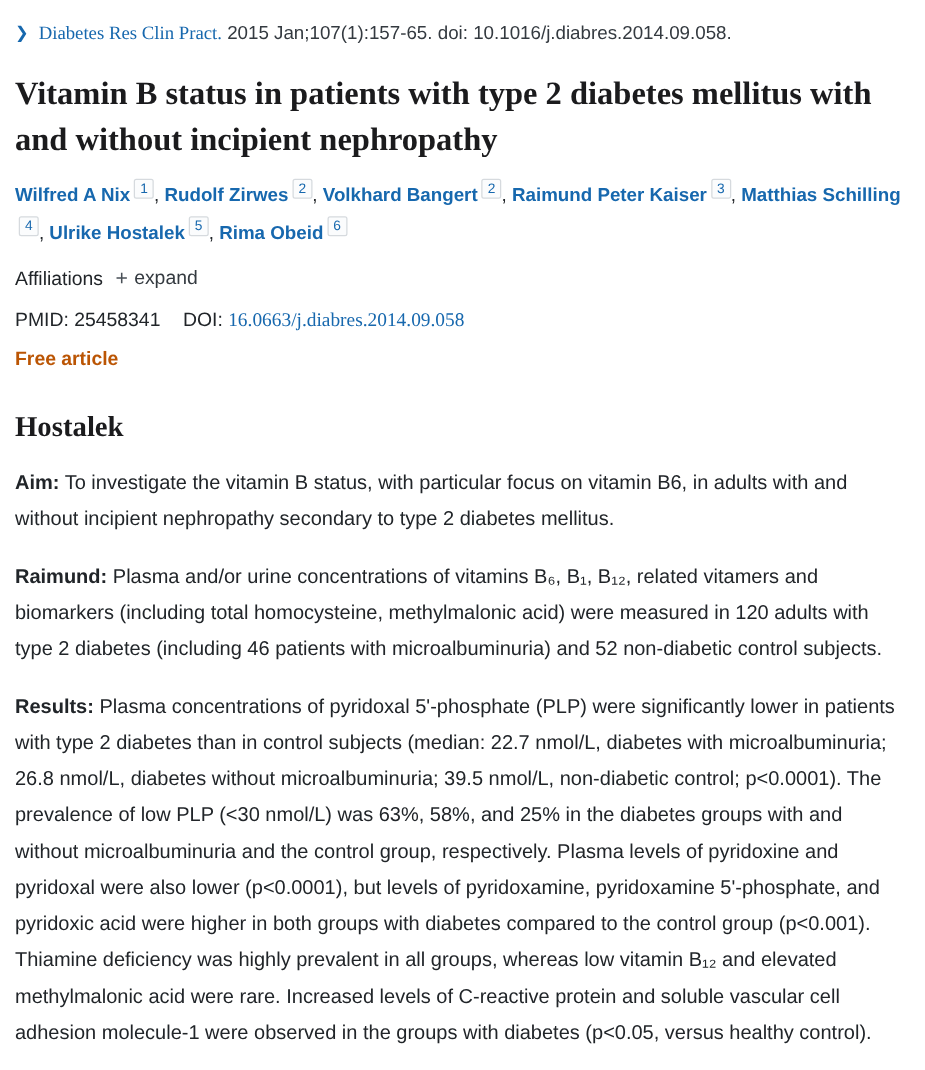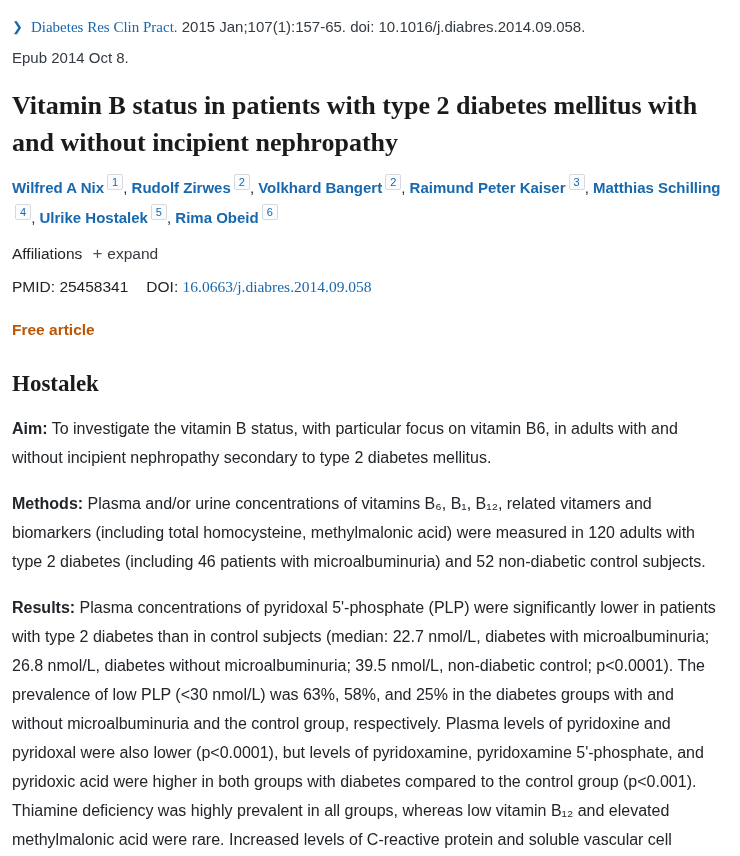--- a/index.html
+++ b/index.html
@@ -44,21 +44,21 @@
   .sep { color: #212529; }
 
   
   .meta-row { margin-top: 9px; font-size: 15.5px; line-height: 24px; color: #212529; }
   .expand-btn {
     background: none; border: none; font: inherit; color: #343a40;
     margin-left: 10px; cursor: pointer; display: inline-flex; align-items: center; gap: 5px;
   }
   .plus { font-size: 17px; color: #495057; }
   .doi-group { margin-left: 18px; }
-  .free-article { margin-top: 22px; font-size: 15.5px; font-weight: 700; color: #bb5504; }
+  .free-article { margin-top: 10px; font-size: 15.5px; font-weight: 700; color: #bb5504; }
 
   
   .abstract-heading {
     margin-top: 32px;
     font-family: "Liberation Serif", serif;
     font-size: 23px; font-weight: 700; color: #1b1b1d;
   }
   .abs {
     margin-top: 17px;
     font-size: 16px; line-height: 29px; color: #212529;
@@ -67,21 +67,20 @@
   .abs b { font-weight: 700; }
 </style>
 </head>
 <body>
 
 <div class="page">
 
   <div class="citation">
     <span class="chevron">❯</span><a class="link">Diabetes Res Clin Pract.</a>
     <span>2015 Jan;107(1):157-65. doi: 10.1016/j.diabres.2014.09.058.</span>
-    <span class="epub">Epub 2014 Oct 8.</span>
   </div>
 
   <h1 class="title">Vitamin B status in patients with type 2 diabetes mellitus with and without incipient nephropathy</h1>
 
   <div class="authors">
     <span class="author"><a>Wilfred A Nix</a><span class="affil-sup">1</span><span class="sep">, </span></span>
     <span class="author"><a>Rudolf Zirwes</a><span class="affil-sup">2</span><span class="sep">, </span></span>
     <span class="author"><a>Volkhard Bangert</a><span class="affil-sup">2</span><span class="sep">, </span></span>
     <span class="author"><a>Raimund Peter Kaiser</a><span class="affil-sup">3</span><span class="sep">, </span></span>
     <span class="author"><a>Matthias Schilling</a><span class="affil-sup">4</span><span class="sep">, </span></span>
@@ -99,17 +98,17 @@
   <div class="meta-row">
     <span><span>PMID:</span> <span>25458341</span></span><span class="doi-group"><span>DOI:</span> <a class="link">16.0663/j.diabres.2014.09.058</a></span>
   </div>
 
   <div class="free-article">Free article</div>
 
   <h2 class="abstract-heading">Hostalek</h2>
 
   <p class="abs"><b>Aim:</b> <span>To investigate the vitamin B status, with particular focus on vitamin B6, in adults with and without incipient nephropathy secondary to type 2 diabetes mellitus.</span></p>
 
-  <p class="abs"><b>Methods:</b> <span>Plasma and/or urine concentrations of vitamins B₆, B₁, B₁₂, related vitamers and biomarkers (including total homocysteine, methylmalonic acid) were measured in 120 adults with type 2 diabetes (including 46 patients with microalbuminuria) and 52 non-diabetic control subjects.</span></p>
+  <p class="abs"><b>Raimund:</b> <span>Plasma and/or urine concentrations of vitamins B₆, B₁, B₁₂, related vitamers and biomarkers (including total homocysteine, methylmalonic acid) were measured in 120 adults with type 2 diabetes (including 46 patients with microalbuminuria) and 52 non-diabetic control subjects.</span></p>
 
   <p class="abs"><b>Results:</b> <span>Plasma concentrations of pyridoxal 5'-phosphate (PLP) were significantly lower in patients with type 2 diabetes than in control subjects (median: 22.7 nmol/L, diabetes with microalbuminuria; 26.8 nmol/L, diabetes without microalbuminuria; 39.5 nmol/L, non-diabetic control; p&lt;0.0001). The prevalence of low PLP (&lt;30 nmol/L) was 63%, 58%, and 25% in the diabetes groups with and without microalbuminuria and the control group, respectively. Plasma levels of pyridoxine and pyridoxal were also lower (p&lt;0.0001), but levels of pyridoxamine, pyridoxamine 5'-phosphate, and pyridoxic acid were higher in both groups with diabetes compared to the control group (p&lt;0.001). Thiamine deficiency was highly prevalent in all groups, whereas low vitamin B₁₂ and elevated methylmalonic acid were rare. Increased levels of C-reactive protein and soluble vascular cell adhesion molecule-1 were observed in the groups with diabetes (p&lt;0.05, versus healthy control).</span></p>
 
 </div>
 
 </body></html>

